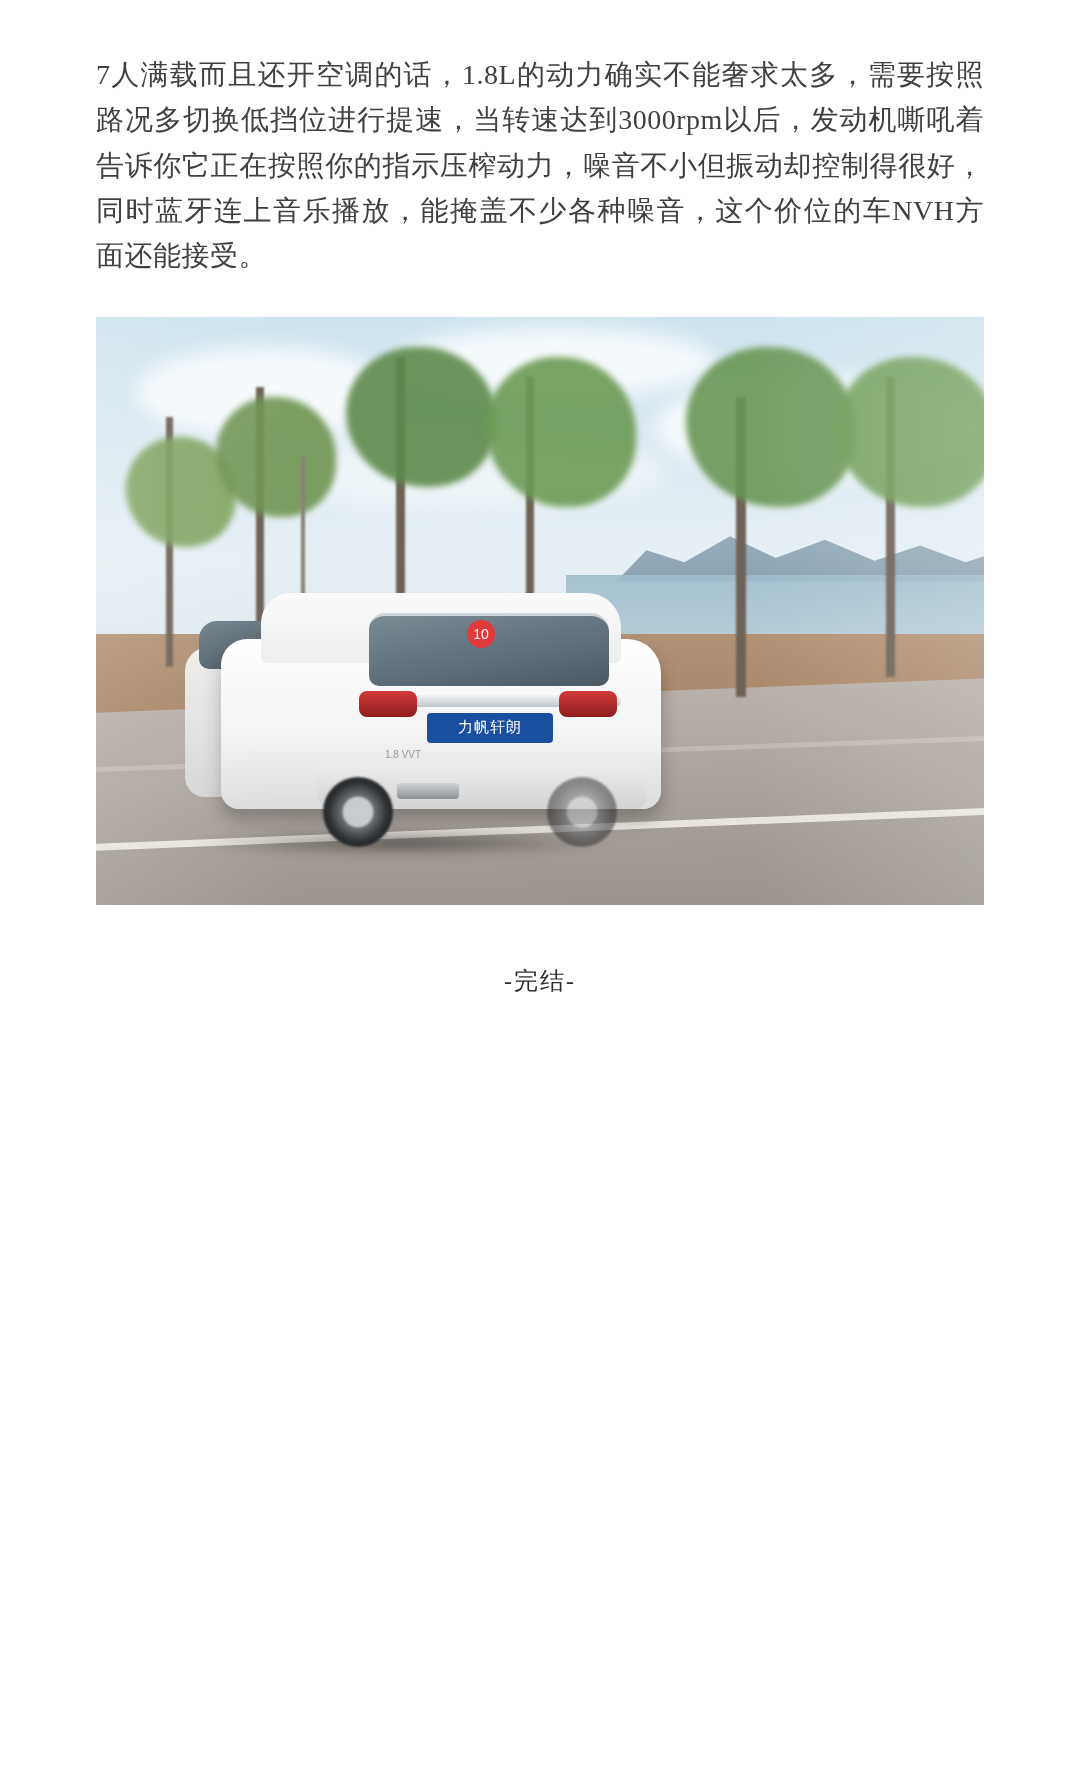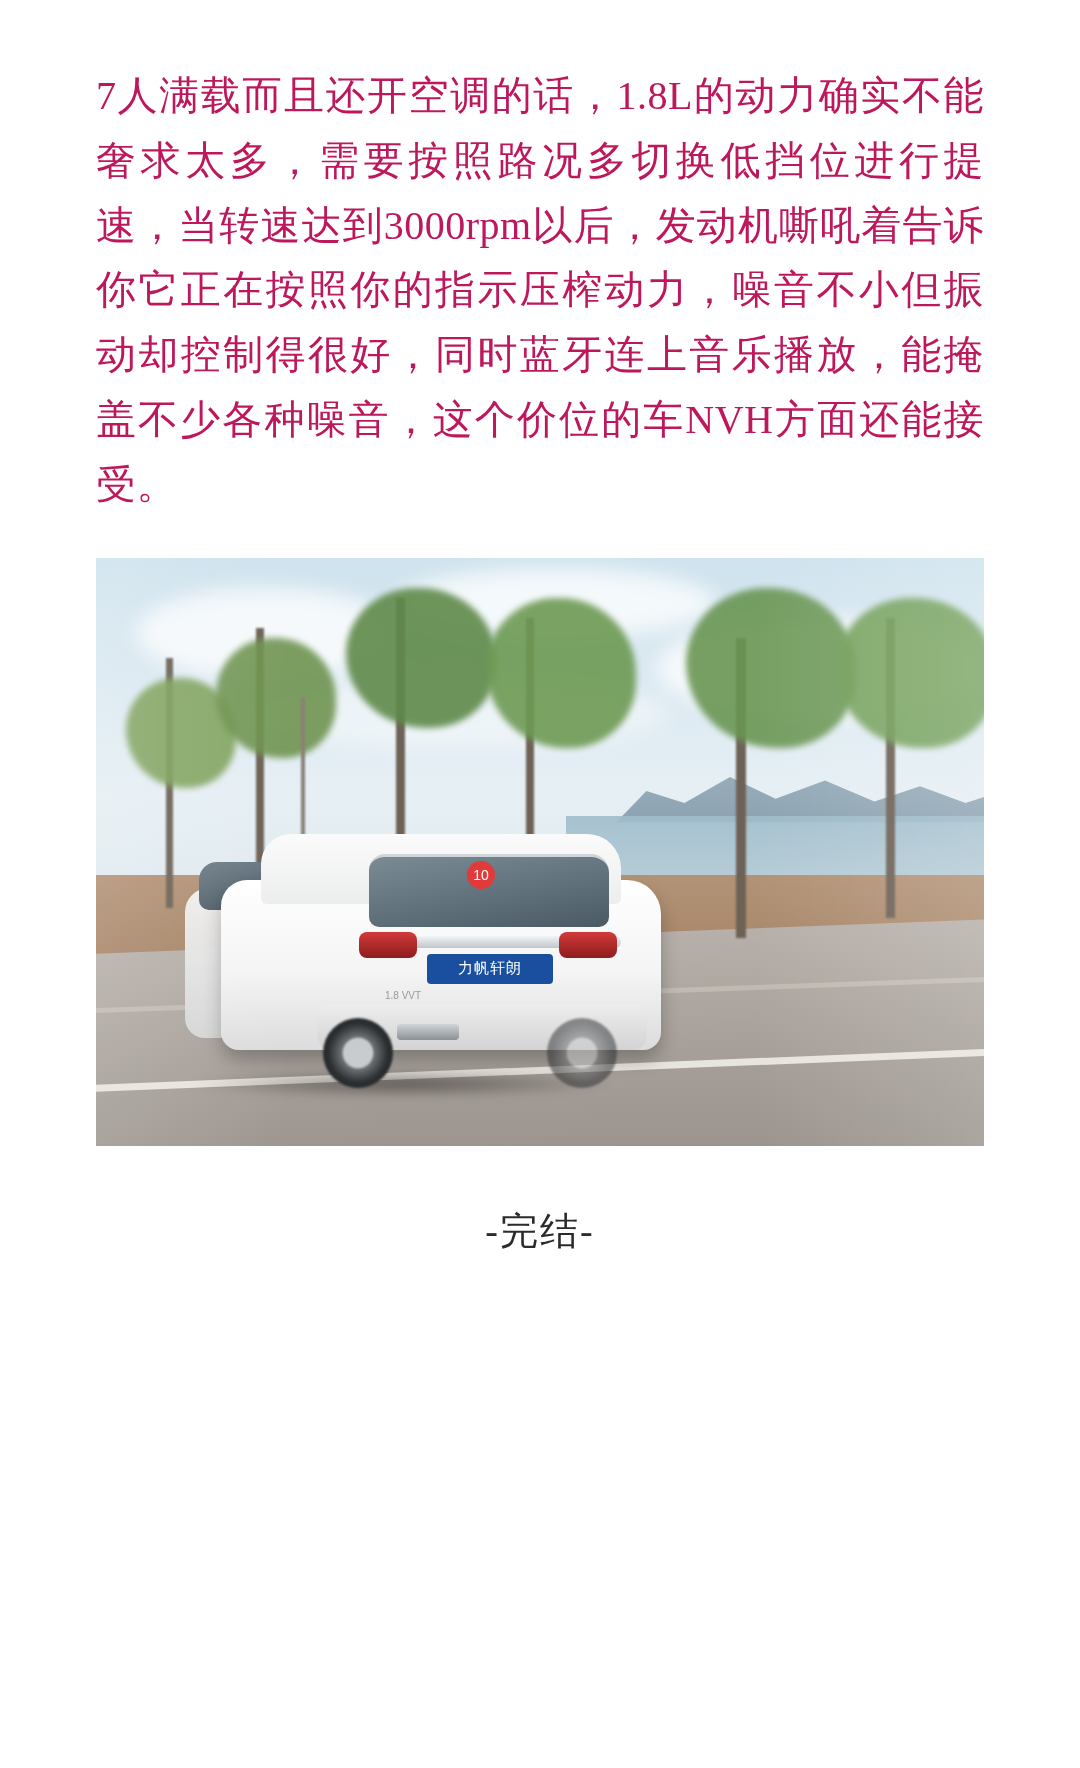--- a/index.html
+++ b/index.html
@@ -15,25 +15,25 @@
     overflow: hidden;
   }
   .page {
     width: 1080px;
     height: 1768px;
     position: relative;
     box-sizing: border-box;
     padding: 0 96px;
   }
   .para {
-    font-size: 40px;
+    font-size: 28px;
     line-height: 1.62;
     letter-spacing: 0.5px;
     text-align: justify;
-    color: #be185d;
+    color: #404040;
     font-family: "Liberation Serif", "DejaVu Serif", serif;
   }
   .para-top {
     padding-top: 24px;
   }
   .figure {
     margin: 38px 0 0 0;
     width: 888px;
     height: 588px;
     position: relative;
@@ -247,21 +247,21 @@
     background: linear-gradient(90deg, rgba(255,255,255,.12) 0%, rgba(255,255,255,0) 22%, rgba(255,255,255,0) 74%, rgba(255,255,255,.16) 100%);
     pointer-events: none;
   }
 
   .para-bottom {
     margin-top: 42px;
   }
   .end-mark {
     margin-top: 60px;
     text-align: center;
-    font-size: 38px;
+    font-size: 24px;
     letter-spacing: 2px;
     color: #2b2b2b;
     font-family: "Liberation Serif", "DejaVu Serif", serif;
   }
 </style>
 </head>
 <body>
 
 <div class="page">
 

